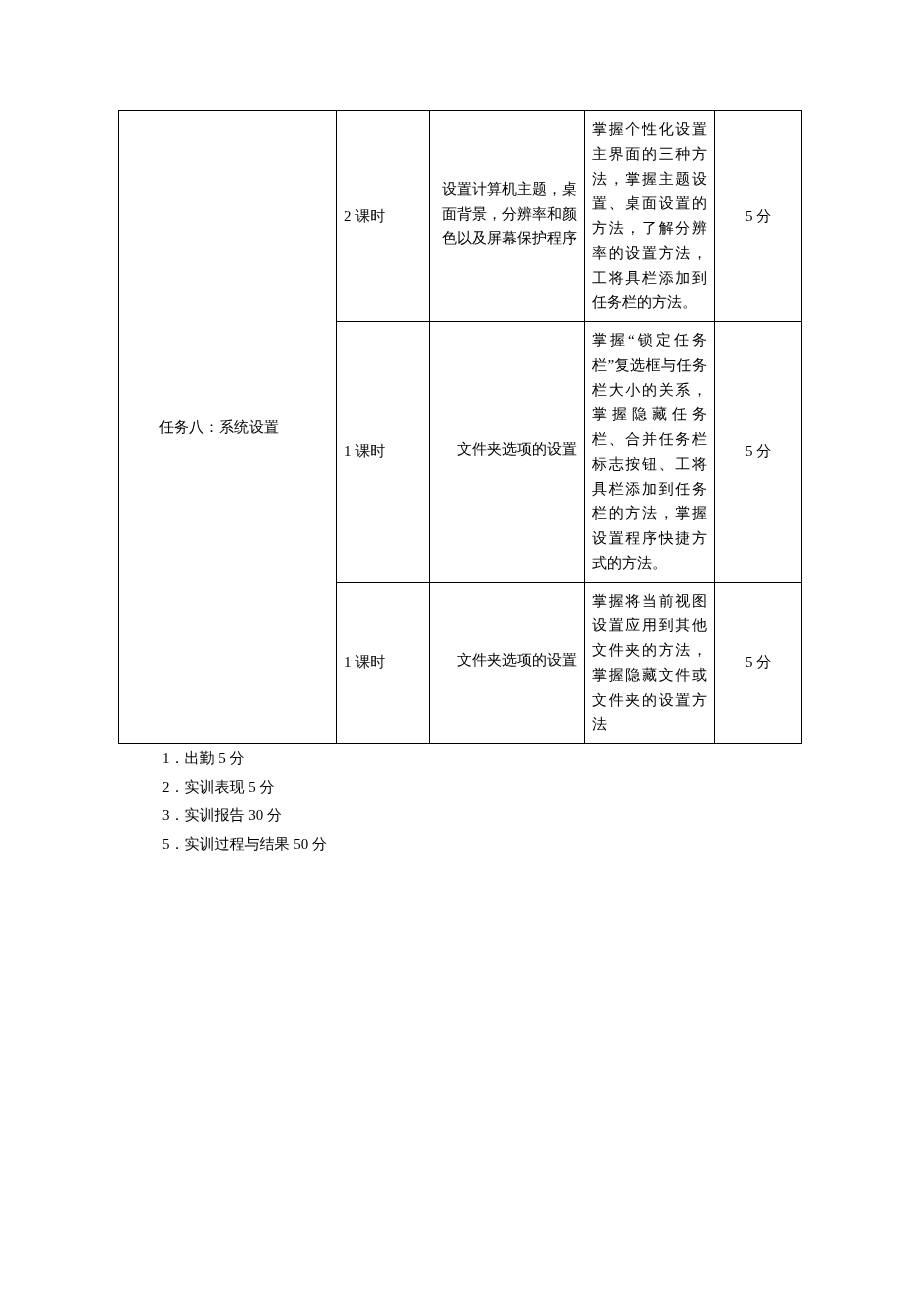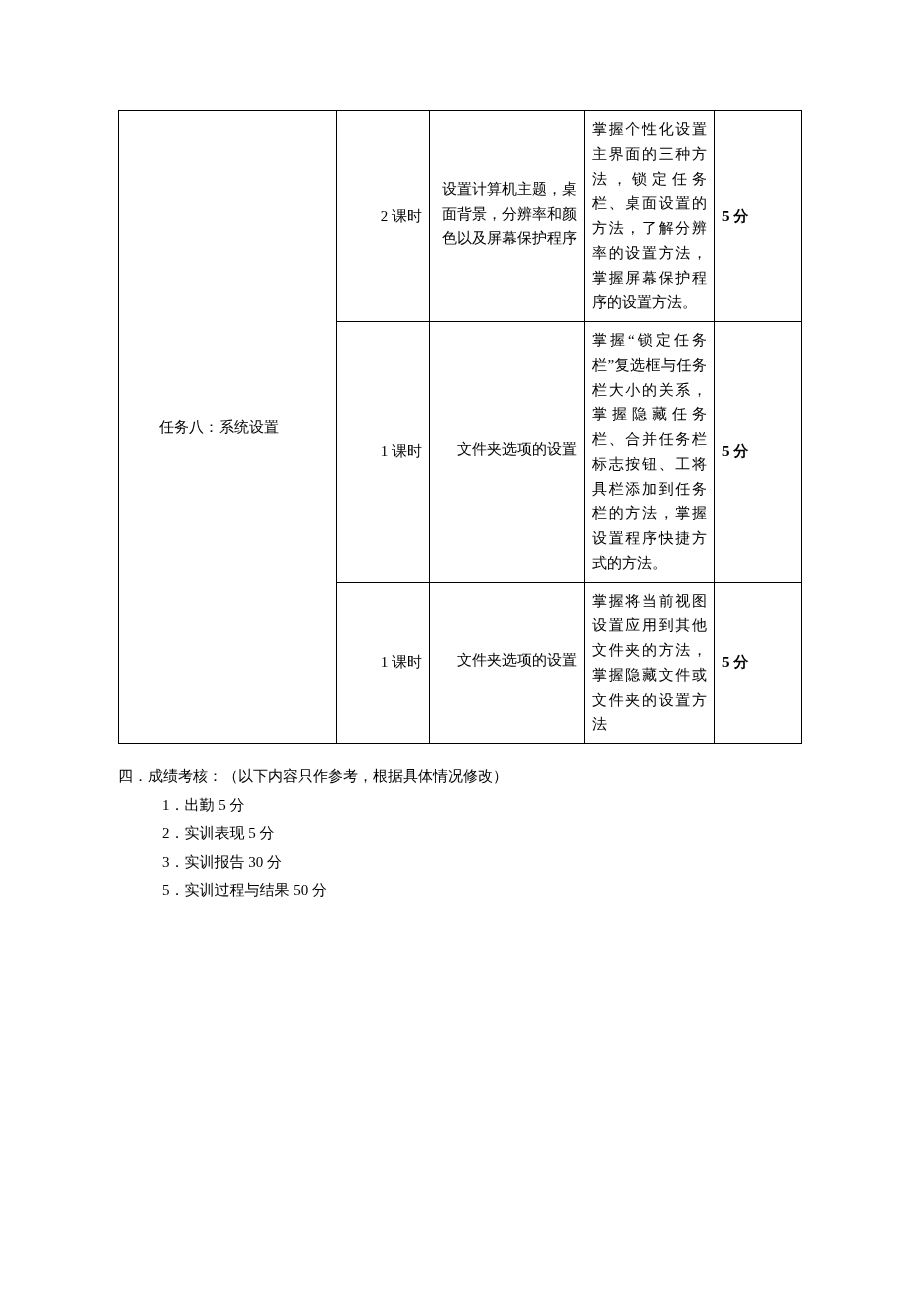--- a/index.html
+++ b/index.html
@@ -21,57 +21,56 @@
       table-layout: fixed;
     }
     td {
       border: 1px solid #000;
       padding: 6px 7px;
       vertical-align: middle;
       line-height: 1.65;
       word-break: break-all;
     }
     .col-task { width: 170px; text-align: left; padding-left: 40px; }
-    .col-time { width: 78px; text-align: right; }
+    .col-time { width: 78px; text-align: left; }
     .col-content { width: 140px; text-align: right; font-family: Liberation Mono, monospace; }
     .col-objective { text-align: justify; text-justify: inter-ideograph;}
-    .col-score { width: 72px; text-align: left; font-weight: bold; }
+    .col-score { width: 72px; text-align: center; }
     .section-title { margin-top: 18px; line-height: 1.9; }
     .ol-list { margin: 0; padding: 0; list-style: none; }
     .ol-list li { line-height: 1.9; padding-left: 44px; }
     .note { line-height: 1.9; }
   </style>
 </head>
 <body>
 
 <div class="page">
   <table>
     <tbody>
         <tr>
       <td class="col-task" rowspan="3">任务八：系统设置</td>
       <td class="col-time">2 课时</td>
       <td class="col-content">设置计算机主题，桌面背景，分辨率和颜色以及屏幕保护程序</td>
-      <td class="col-objective">掌握个性化设置主界面的三种方法，锁定任务栏、桌面设置的方法，了解分辨率的设置方法，掌握屏幕保护程序的设置方法。</td>
+      <td class="col-objective">掌握个性化设置主界面的三种方法，掌握主题设置、桌面设置的方法，了解分辨率的设置方法，工将具栏添加到任务栏的方法。</td>
       <td class="col-score">5 分</td>
     </tr>
     <tr>
       <td class="col-time">1 课时</td>
       <td class="col-content">文件夹选项的设置</td>
       <td class="col-objective">掌握“锁定任务栏”复选框与任务栏大小的关系，掌握隐藏任务栏、合并任务栏标志按钮、工将具栏添加到任务栏的方法，掌握设置程序快捷方式的方法。</td>
       <td class="col-score">5 分</td>
     </tr>
     <tr>
       <td class="col-time">1 课时</td>
       <td class="col-content">文件夹选项的设置</td>
       <td class="col-objective">掌握将当前视图设置应用到其他文件夹的方法，掌握隐藏文件或文件夹的设置方法</td>
       <td class="col-score">5 分</td>
     </tr>
   </tbody>
     </table>
 
-  <div class="section-title">四．成绩考核：（以下内容只作参考，根据具体情况修改）</div>
   <ul class="ol-list">
     <li>1．出勤 5 分</li>
     <li>2．实训表现 5 分</li>
     <li>3．实训报告 30 分</li>
     <li>5．实训过程与结果 50 分</li>
   </ul>
 </div>
 
 </body></html>

